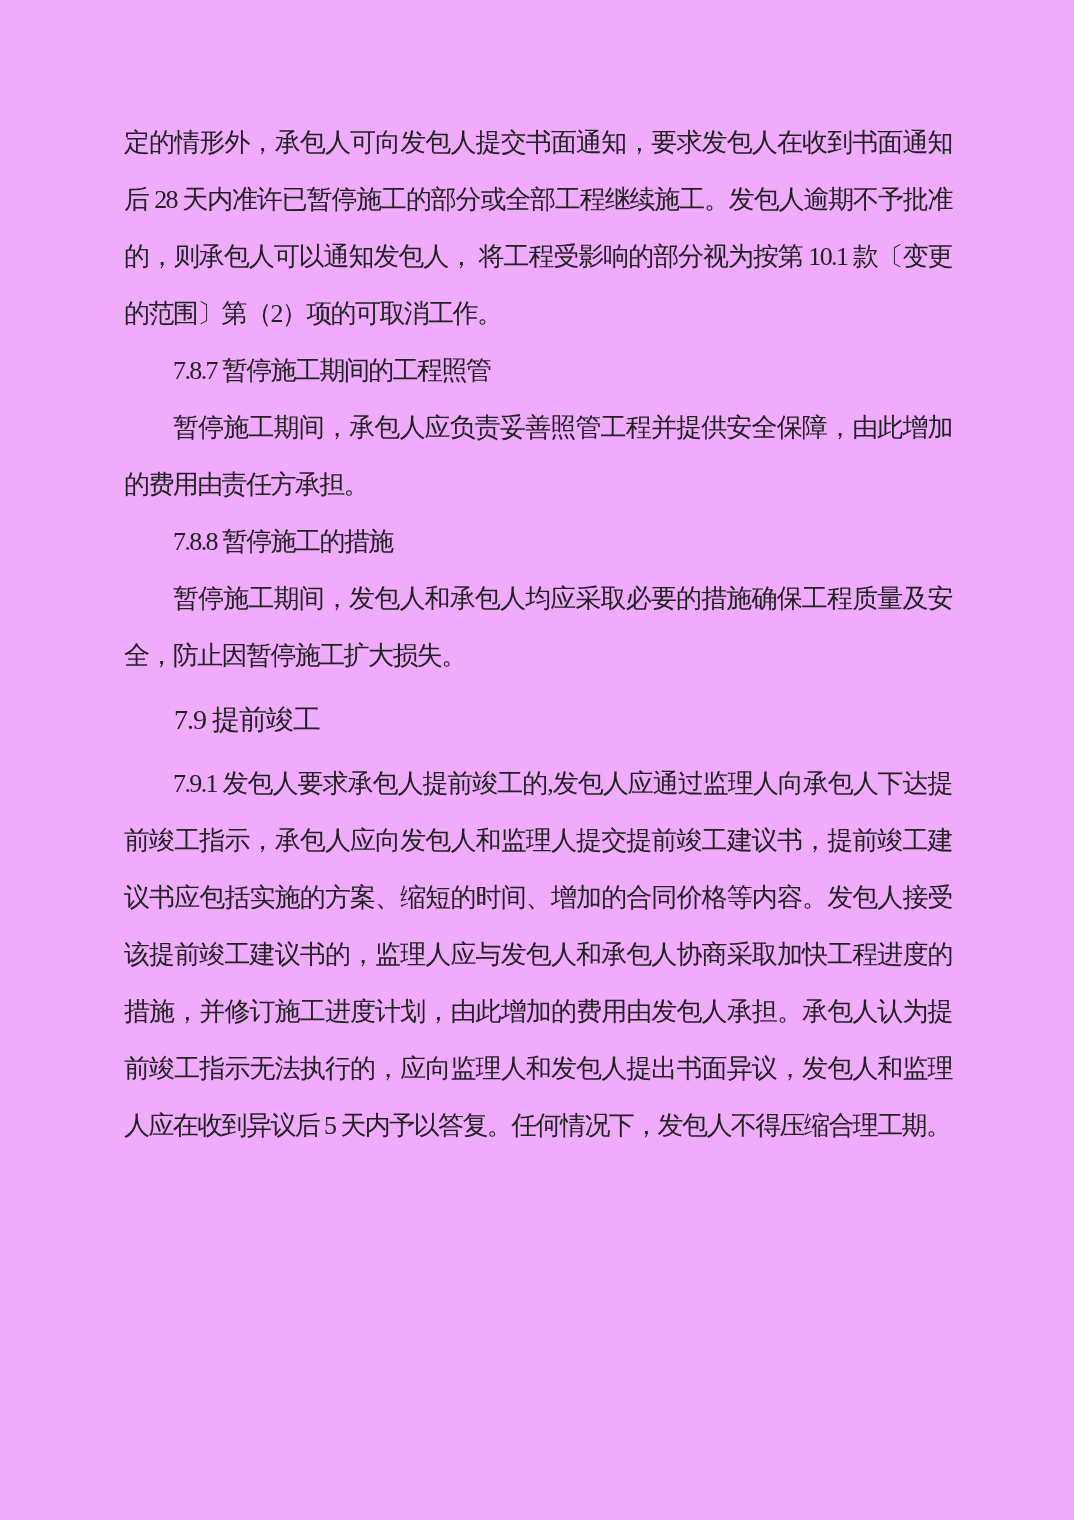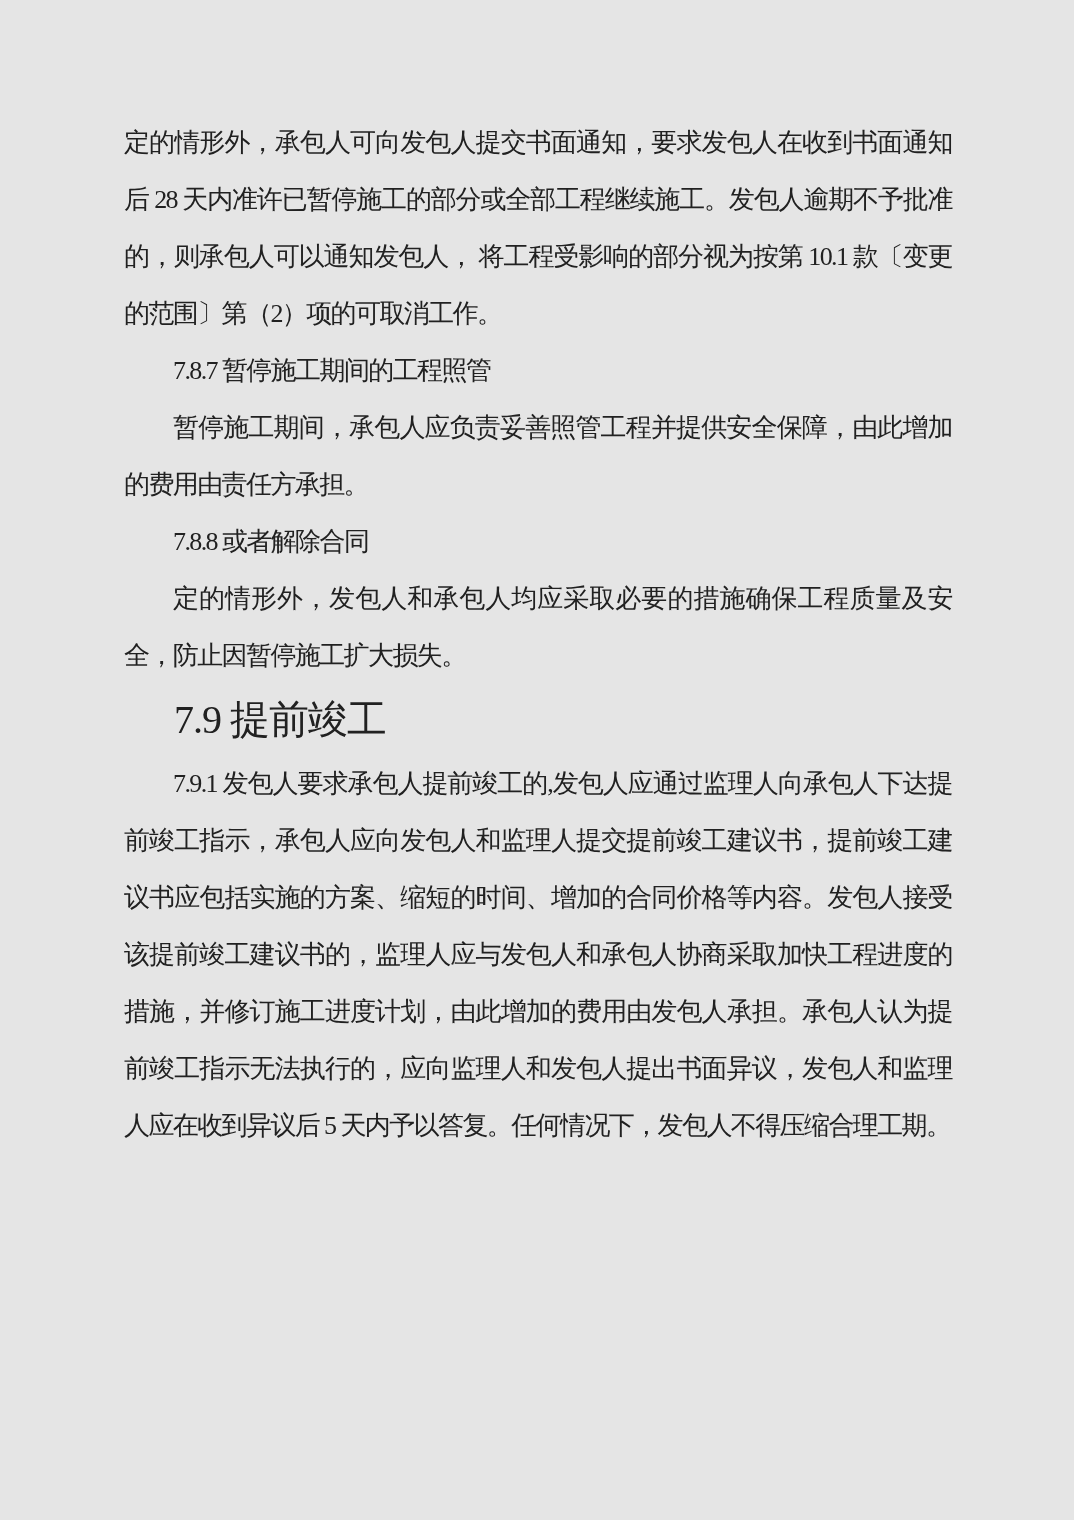--- a/index.html
+++ b/index.html
@@ -5,21 +5,21 @@
   html, body {
     margin: 0;
     padding: 0;
     background: #ffffff;
   }
   .page {
     position: relative;
     width: 1074px;
     height: 1520px;
     box-sizing: border-box;
-    background: #e5e5e5;
+    background: #f0abfc;
     overflow: hidden;
     padding: 114px 122px 0 124px;
     font-family: "Liberation Serif", "DejaVu Serif", serif;
     color: #212121;
   }
   .page p {
     margin: 0;
     font-size: 26px;
     line-height: 57px;
     letter-spacing: -1.6px;
@@ -28,39 +28,39 @@
     word-break: break-all;
   }
   .page p.indent {
     text-indent: 49px;
   }
   .page p.clause-heading {
     text-indent: 49px;
     text-align: center;
   }
   .page p.section-heading {
-    font-size: 40px;
+    font-size: 28px;
     letter-spacing: -1px;
     text-indent: 50px;
     text-align: right;
     margin-top: 7px;
     margin-bottom: 7px;
   }
 </style>
 </head>
 <body>
 
 <div class="page">
   <p class="body-para">定的情形外，承包人可向发包人提交书面通知，要求发包人在收到书面通知后 28 天内准许已暂停施工的部分或全部工程继续施工。发包人逾期不予批准的，则承包人可以通知发包人， 将工程受影响的部分视为按第 10.1 款〔变更的范围〕第（2）项的可取消工作。</p>
 
 
   <p class="clause-heading">7.8.7 暂停施工期间的工程照管</p>
 
   <p class="body-para indent">暂停施工期间，承包人应负责妥善照管工程并提供安全保障，由此增加的费用由责任方承担。</p>
 
-  <p class="clause-heading">7.8.8 或者解除合同</p>
+  <p class="clause-heading">7.8.8 暂停施工的措施</p>
 
-  <p class="body-para indent">定的情形外，发包人和承包人均应采取必要的措施确保工程质量及安全，防止因暂停施工扩大损失。</p>
+  <p class="body-para indent">暂停施工期间，发包人和承包人均应采取必要的措施确保工程质量及安全，防止因暂停施工扩大损失。</p>
 
   <p class="section-heading">7.9 提前竣工</p>
 
   <p class="body-para indent">7.9.1 发包人要求承包人提前竣工的,发包人应通过监理人向承包人下达提前竣工指示，承包人应向发包人和监理人提交提前竣工建议书，提前竣工建议书应包括实施的方案、缩短的时间、增加的合同价格等内容。发包人接受该提前竣工建议书的，监理人应与发包人和承包人协商采取加快工程进度的措施，并修订施工进度计划，由此增加的费用由发包人承担。承包人认为提前竣工指示无法执行的，应向监理人和发包人提出书面异议，发包人和监理人应在收到异议后 5 天内予以答复。任何情况下，发包人不得压缩合理工期。</p>
 </div>
 
 </body></html>

